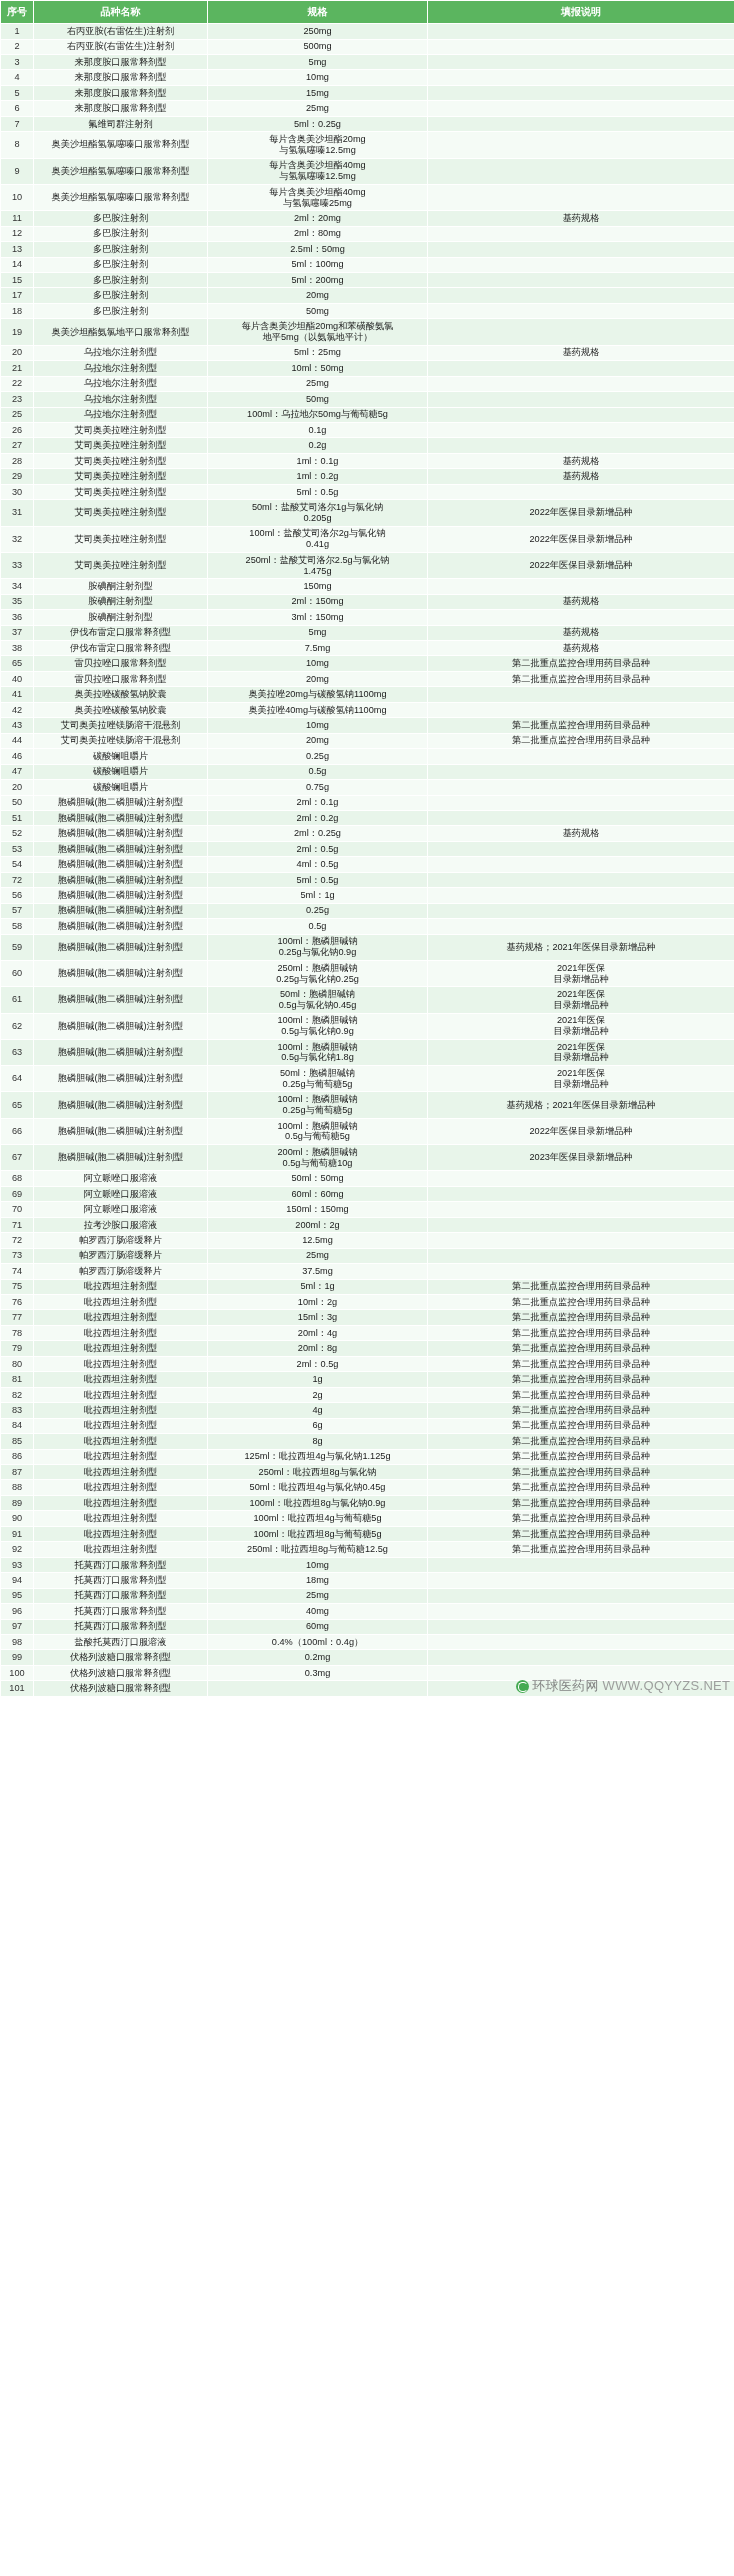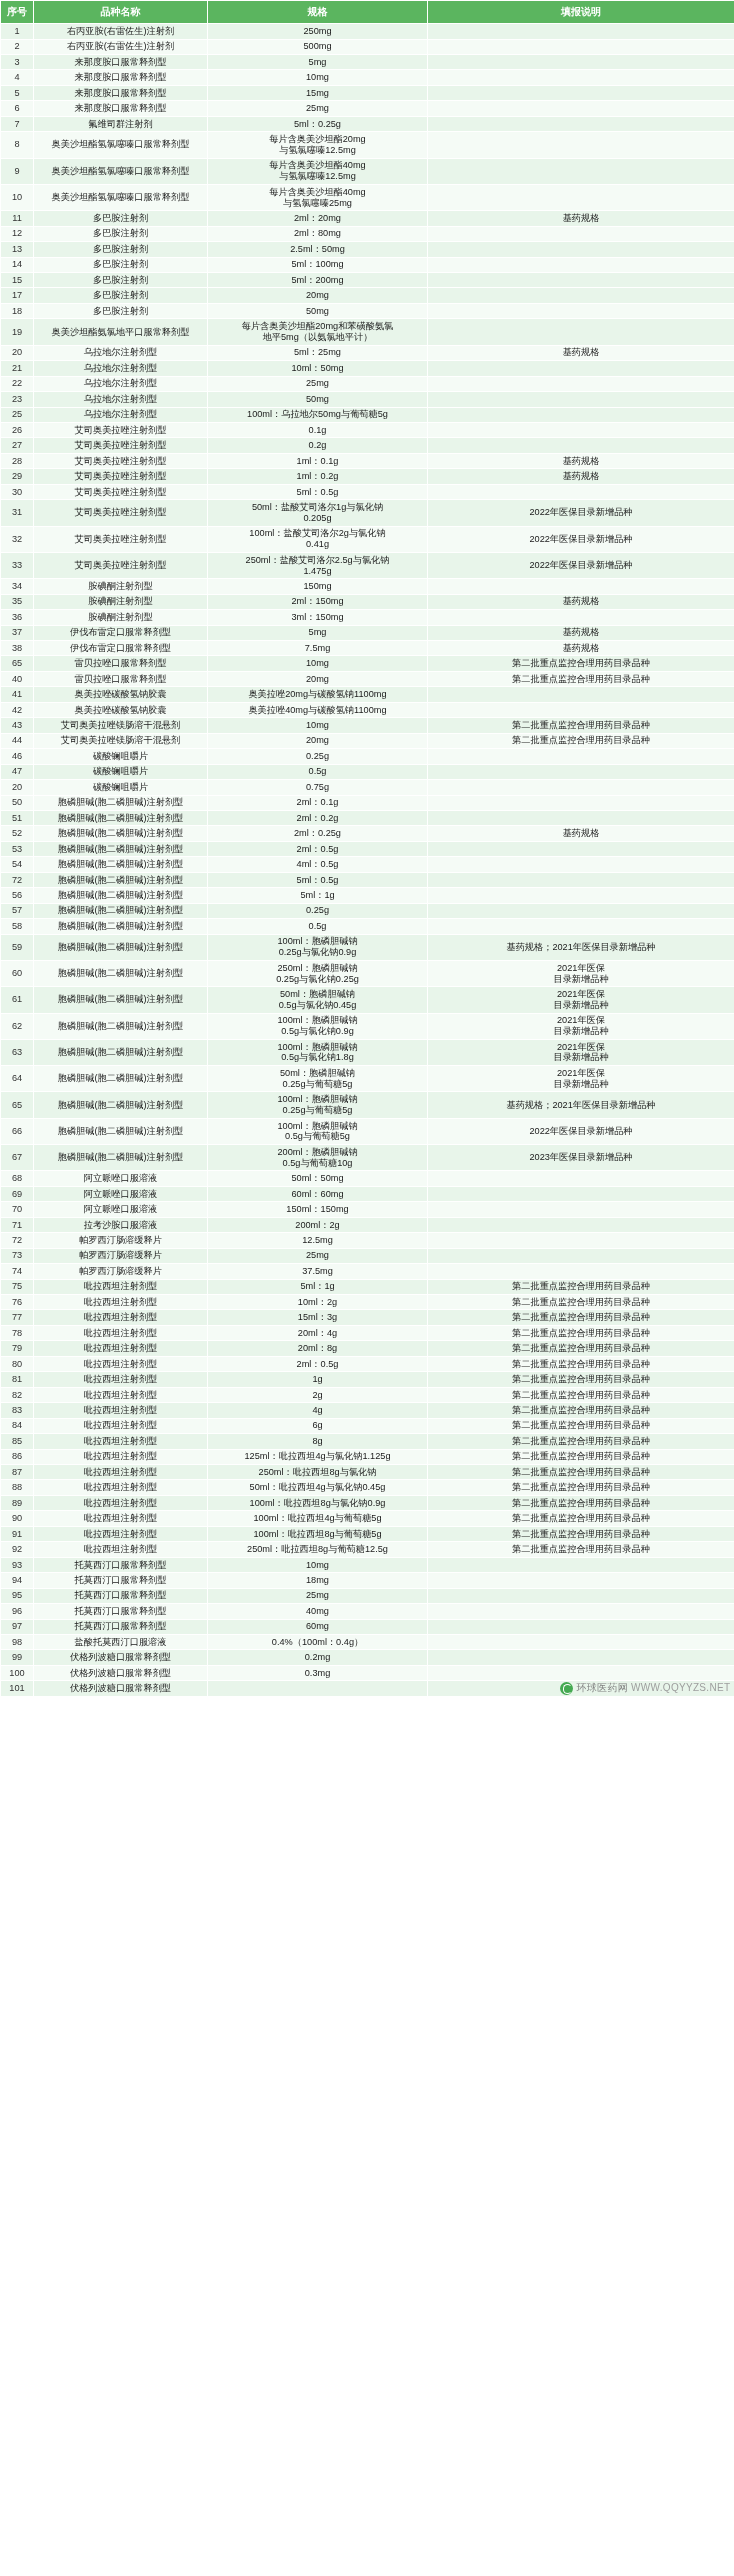--- a/index.html
+++ b/index.html
@@ -44,21 +44,21 @@
     opacity:.95;
   }
   .wm .logo{
     width:13px;height:13px;border-radius:50%;
     background:#3da64a;position:relative;
   }
   .wm .logo:after{
     content:"";position:absolute;left:2.8px;top:2.8px;width:7.3px;height:7.3px;
     border-radius:50%;border:1.4px solid #fff;border-right-color:transparent;
   }
-  .wm .t{font-size:10px;color:#9a9a9a;letter-spacing:0.3px;text-align:right;}
+  .wm .t{font-size:13px;color:#9a9a9a;letter-spacing:0.3px;text-align:right;}
   .wm .t b{color:#7c7c7c;font-weight:normal;}
 </style>
 </head>
 <body>
 
 <div id="sheet">
   <table>
     <colgroup>
       <col class="c0">
         <col class="c1">

